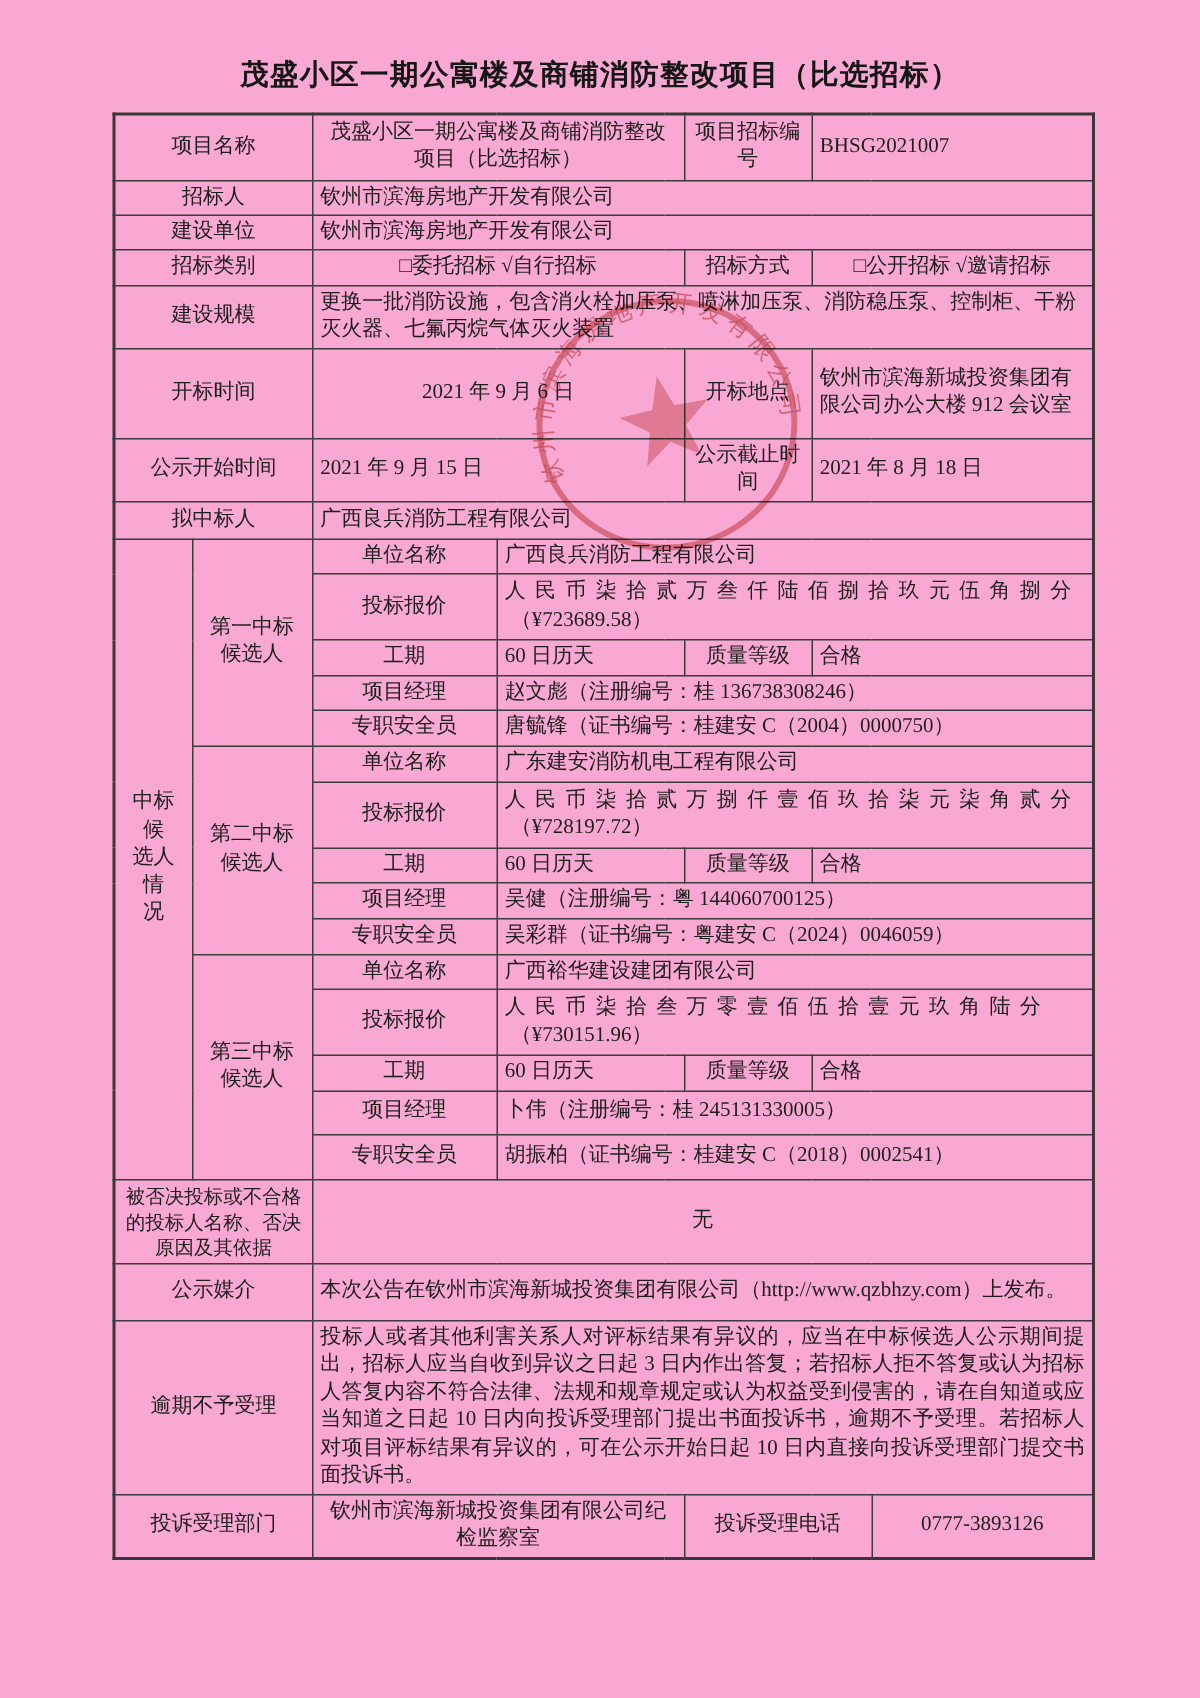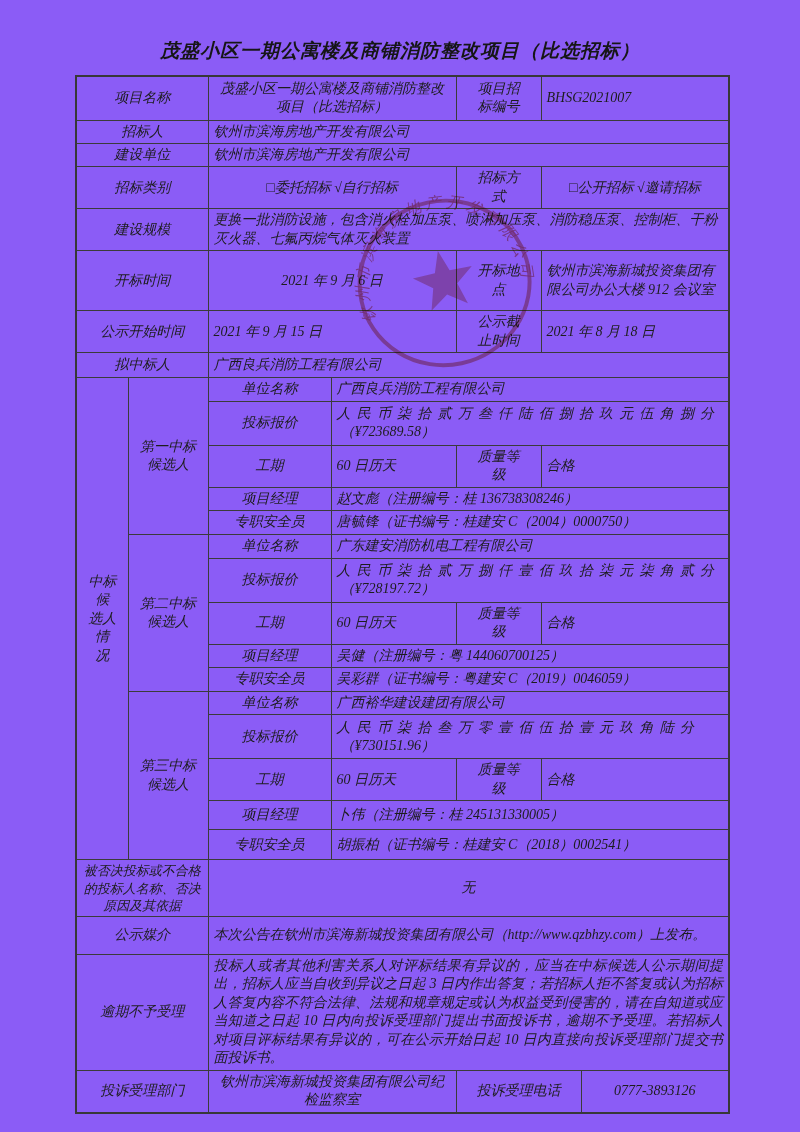--- a/index.html
+++ b/index.html
@@ -1,36 +1,36 @@
 <!DOCTYPE html>
 <html style="--seal-red: #c4594e;"><head>
 <meta charset="utf-8">
 <style>
   html,body{margin:0;padding:0;}
   body{
     width:800px;height:1132px;background:#ffffff;
     font-family:"Liberation Serif","DejaVu Serif",serif;
     color:#1d1d1d;position:relative;overflow:hidden;
   }
-  .page{position:absolute;inset:0;background:#8b5cf6;font-style:italic;}
+  .page{position:absolute;inset:0;background:#f9a8d4;}
   .title{
     margin-top:36px;text-align:center;font-weight:bold;font-size:19px;line-height:30px;
     font-family:"Liberation Sans","DejaVu Sans",sans-serif;color:#161616;letter-spacing:1px;
   }
   table.doc{
     border-collapse:collapse;table-layout:fixed;width:653px;
     margin:9px 0 0 75px;font-size:14px;
     border:2px solid #383838;
   }
   td{border:1px solid #3b3b3b;padding:2px 5px;line-height:1.32;overflow:hidden;vertical-align:middle;}
   .lab{text-align:center;}
   .ctr{text-align:center;}
   .jst{text-align:justify;}
   .pre{white-space:pre-line;}
-  .tight{padding:2px 19px;text-align:center;}
+  .tight{padding:2px 1px;text-align:center;}
   .small{font-size:13px;text-align:center;}
   .price-cn{display:block;letter-spacing:6.2px;white-space:nowrap;}
   .price-num{display:block;padding-left:4px;}
   .rh44{height:44px}.rh23{height:23px}.rh40{height:40px}.rh60{height:60px}
   .rh25{height:25px}.rh24{height:24px}.rh29{height:29px}.rh30{height:30px}
   .rh42{height:42px}.rh38{height:38px}.rh112{height:112px}.rh40b{height:40px}
   .seal{
     position:absolute;left:350px;top:186px;width:188px;height:188px;
     transform:rotate(-12deg);opacity:.8;mix-blend-mode:multiply;pointer-events:none;
   }
@@ -158,21 +158,21 @@
       <td colspan="2">60 日历天</td>
       <td class="tight">质量等级</td>
       <td colspan="2">合格</td>
     </tr>
     <tr class="rh23">
       <td class="lab">项目经理</td>
       <td colspan="5">吴健（注册编号：粤 144060700125）</td>
     </tr>
     <tr class="rh24">
       <td class="lab">专职安全员</td>
-      <td colspan="5">吴彩群（证书编号：粤建安 C（2019）0046059）</td>
+      <td colspan="5">吴彩群（证书编号：粤建安 C（2024）0046059）</td>
     </tr>
 
     <tr class="rh23">
       <td rowspan="5" class="lab pre">第三中标
 候选人</td>
       <td class="lab">单位名称</td>
       <td colspan="5">广西裕华建设建团有限公司</td>
     </tr>
     <tr class="rh44">
       <td class="lab">投标报价</td>

